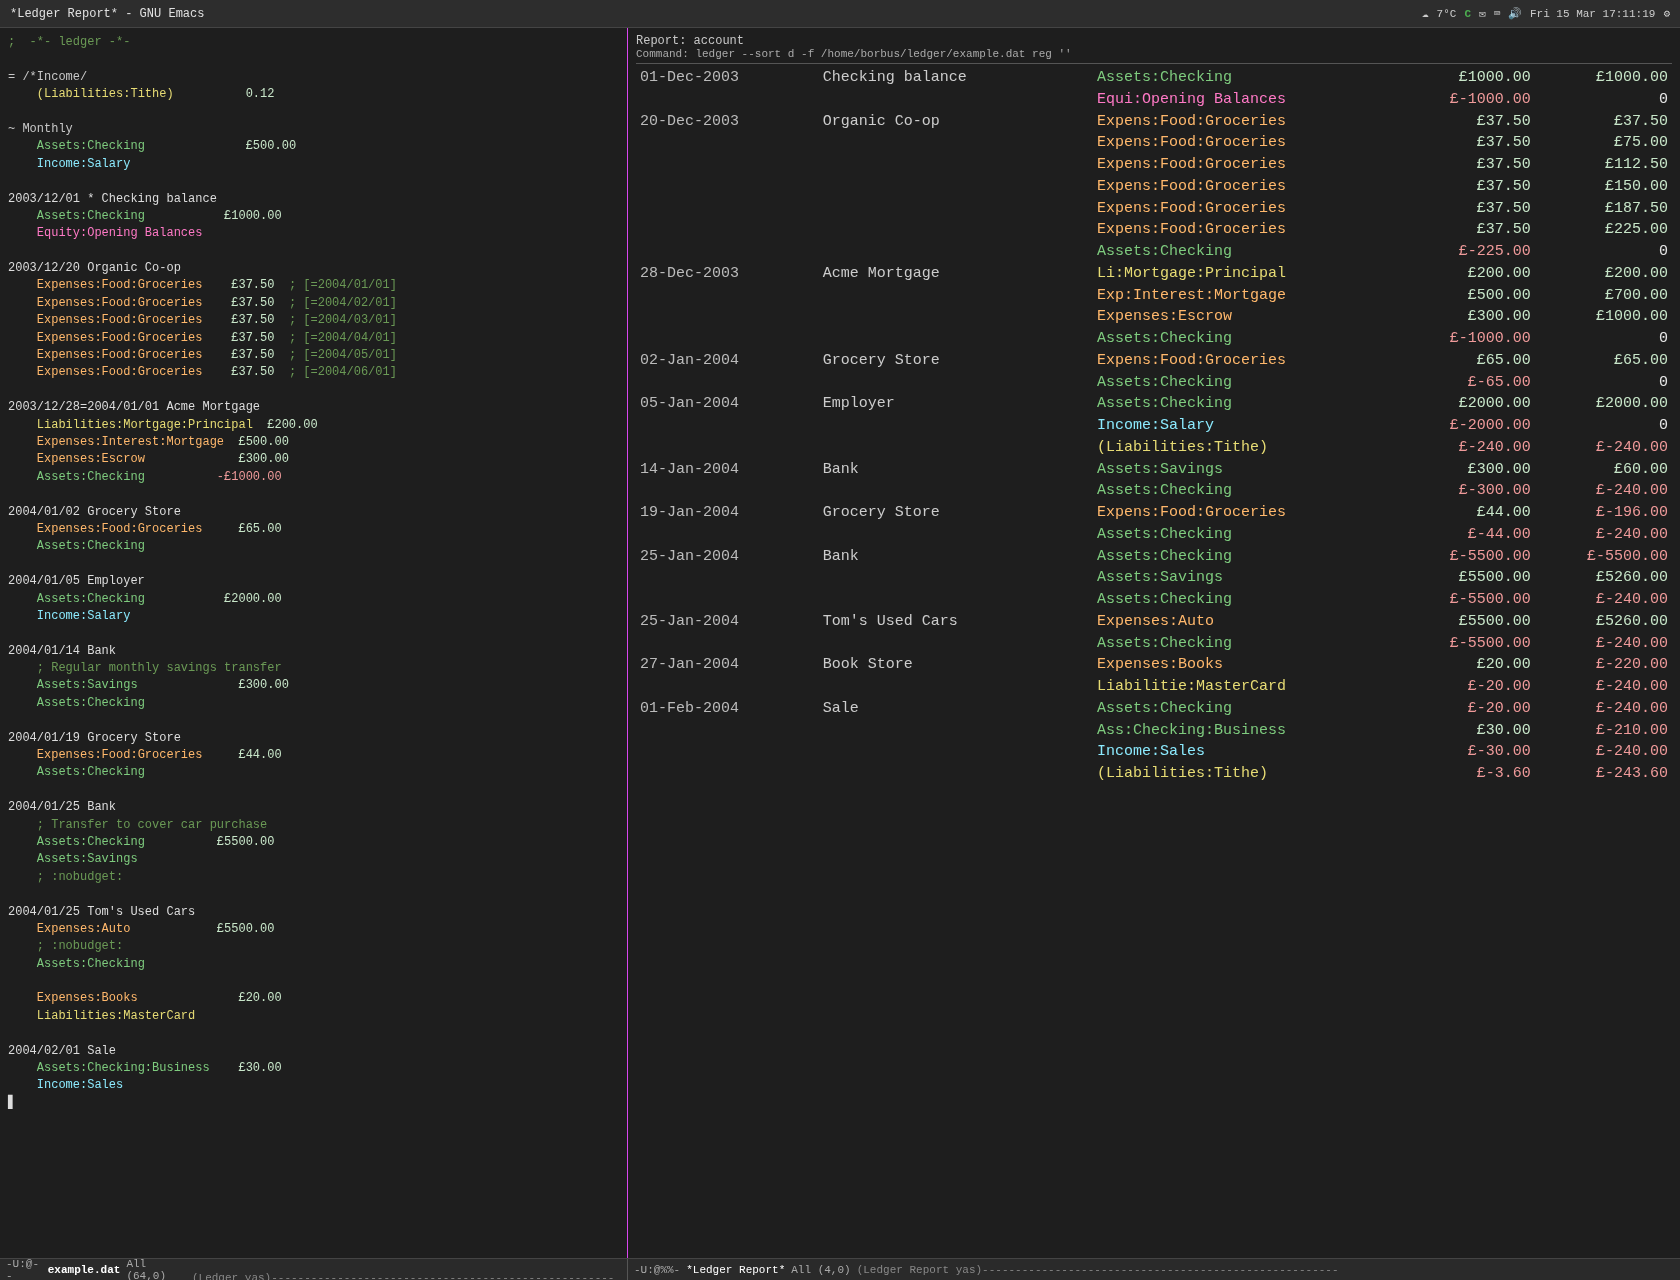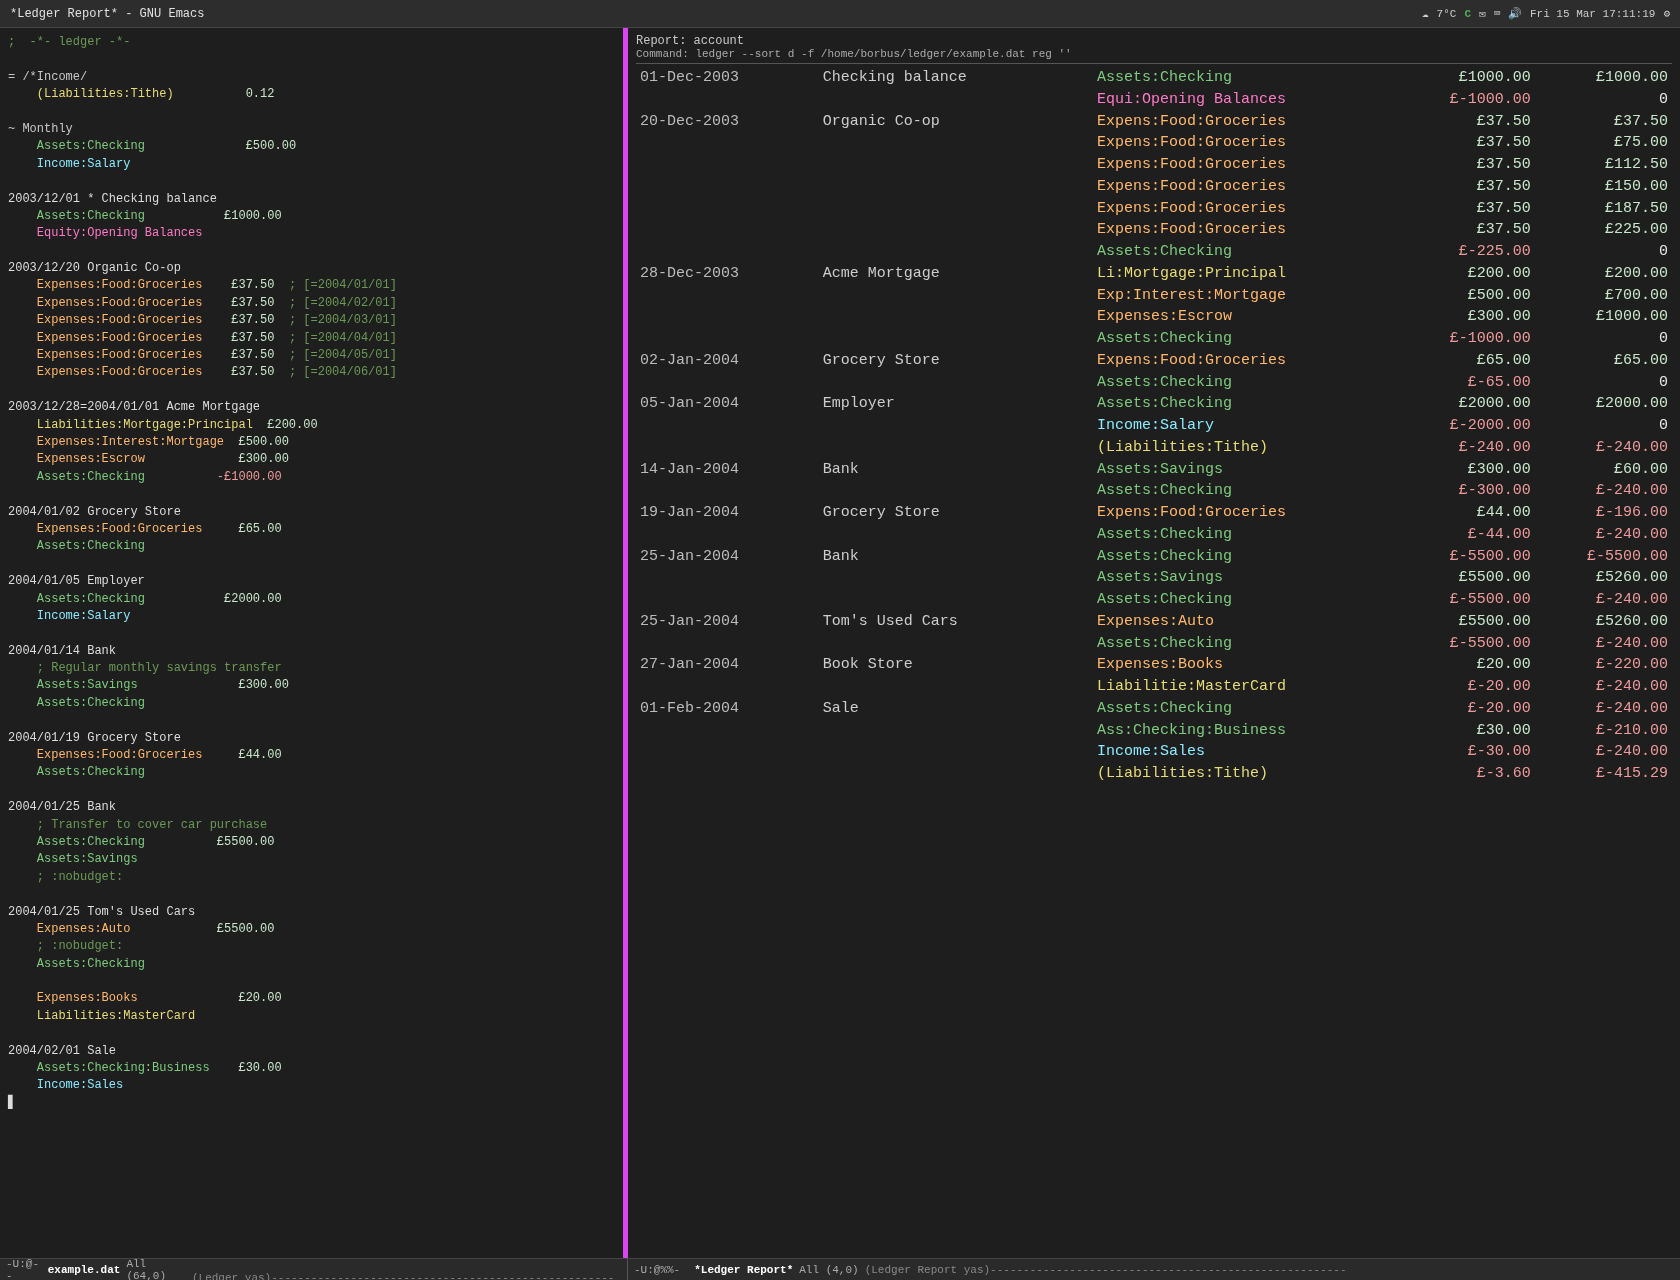--- a/index.html
+++ b/index.html
@@ -38,21 +38,21 @@
     
     .main-area {
       display: flex;
       height: calc(1280px - 28px - 22px);
       background: #1e1e1e;
     }
 
     
     .left-pane {
       width: 628px;
-      border-right: 5px solid #d946ef;
+      border-right: 1px solid #d946ef;
       overflow: hidden;
       padding: 4px 0;
       background: #1e1e1e;
     }
 
     
     .right-pane {
       flex: 1;
       overflow: hidden;
       padding: 4px 0;
@@ -462,34 +462,34 @@
       <td class="col-payee" style="color:#ccc;"></td>
       <td class="col-account account-cyan">Income:Sales</td>
       <td class="col-amount amount-neg">£-30.00</td>
       <td class="col-balance amount-neg">£-240.00</td>
     </tr>
             <tr>
       <td class="col-date" style="color:#555"></td>
       <td class="col-payee" style="color:#ccc;"></td>
       <td class="col-account account-yellow">(Liabilities:Tithe)</td>
       <td class="col-amount amount-neg">£-3.60</td>
-      <td class="col-balance amount-neg">£-415.29</td>
+      <td class="col-balance amount-neg">£-243.60</td>
     </tr>
           </tbody>
       </table>
     </div>
   </div>
 </div>
 
 <div class="statusbar">
   <div class="status-left">
     <span style="color:#aaa;">-U:@--</span>
     <span style="color:#fff;font-weight:bold;">example.dat</span>
     <span>All (64,0)</span>
     <span style="color:#888;margin-top:28px;">(Ledger yas)------------------------------------------------------------</span>
   </div>
   <div class="status-right">
     <span style="color:#aaa;">-U:@%%-</span>
-    <span style="color:#fff;font-weight:bold;margin-left:8px;">*Ledger Report*</span>
+    <span style="color:#fff;font-weight:normal;">*Ledger Report*</span>
     <span>All (4,0)</span>
     <span style="color:#888;">(Ledger Report yas)------------------------------------------------------</span>
   </div>
 </div>
 
 </body></html>

